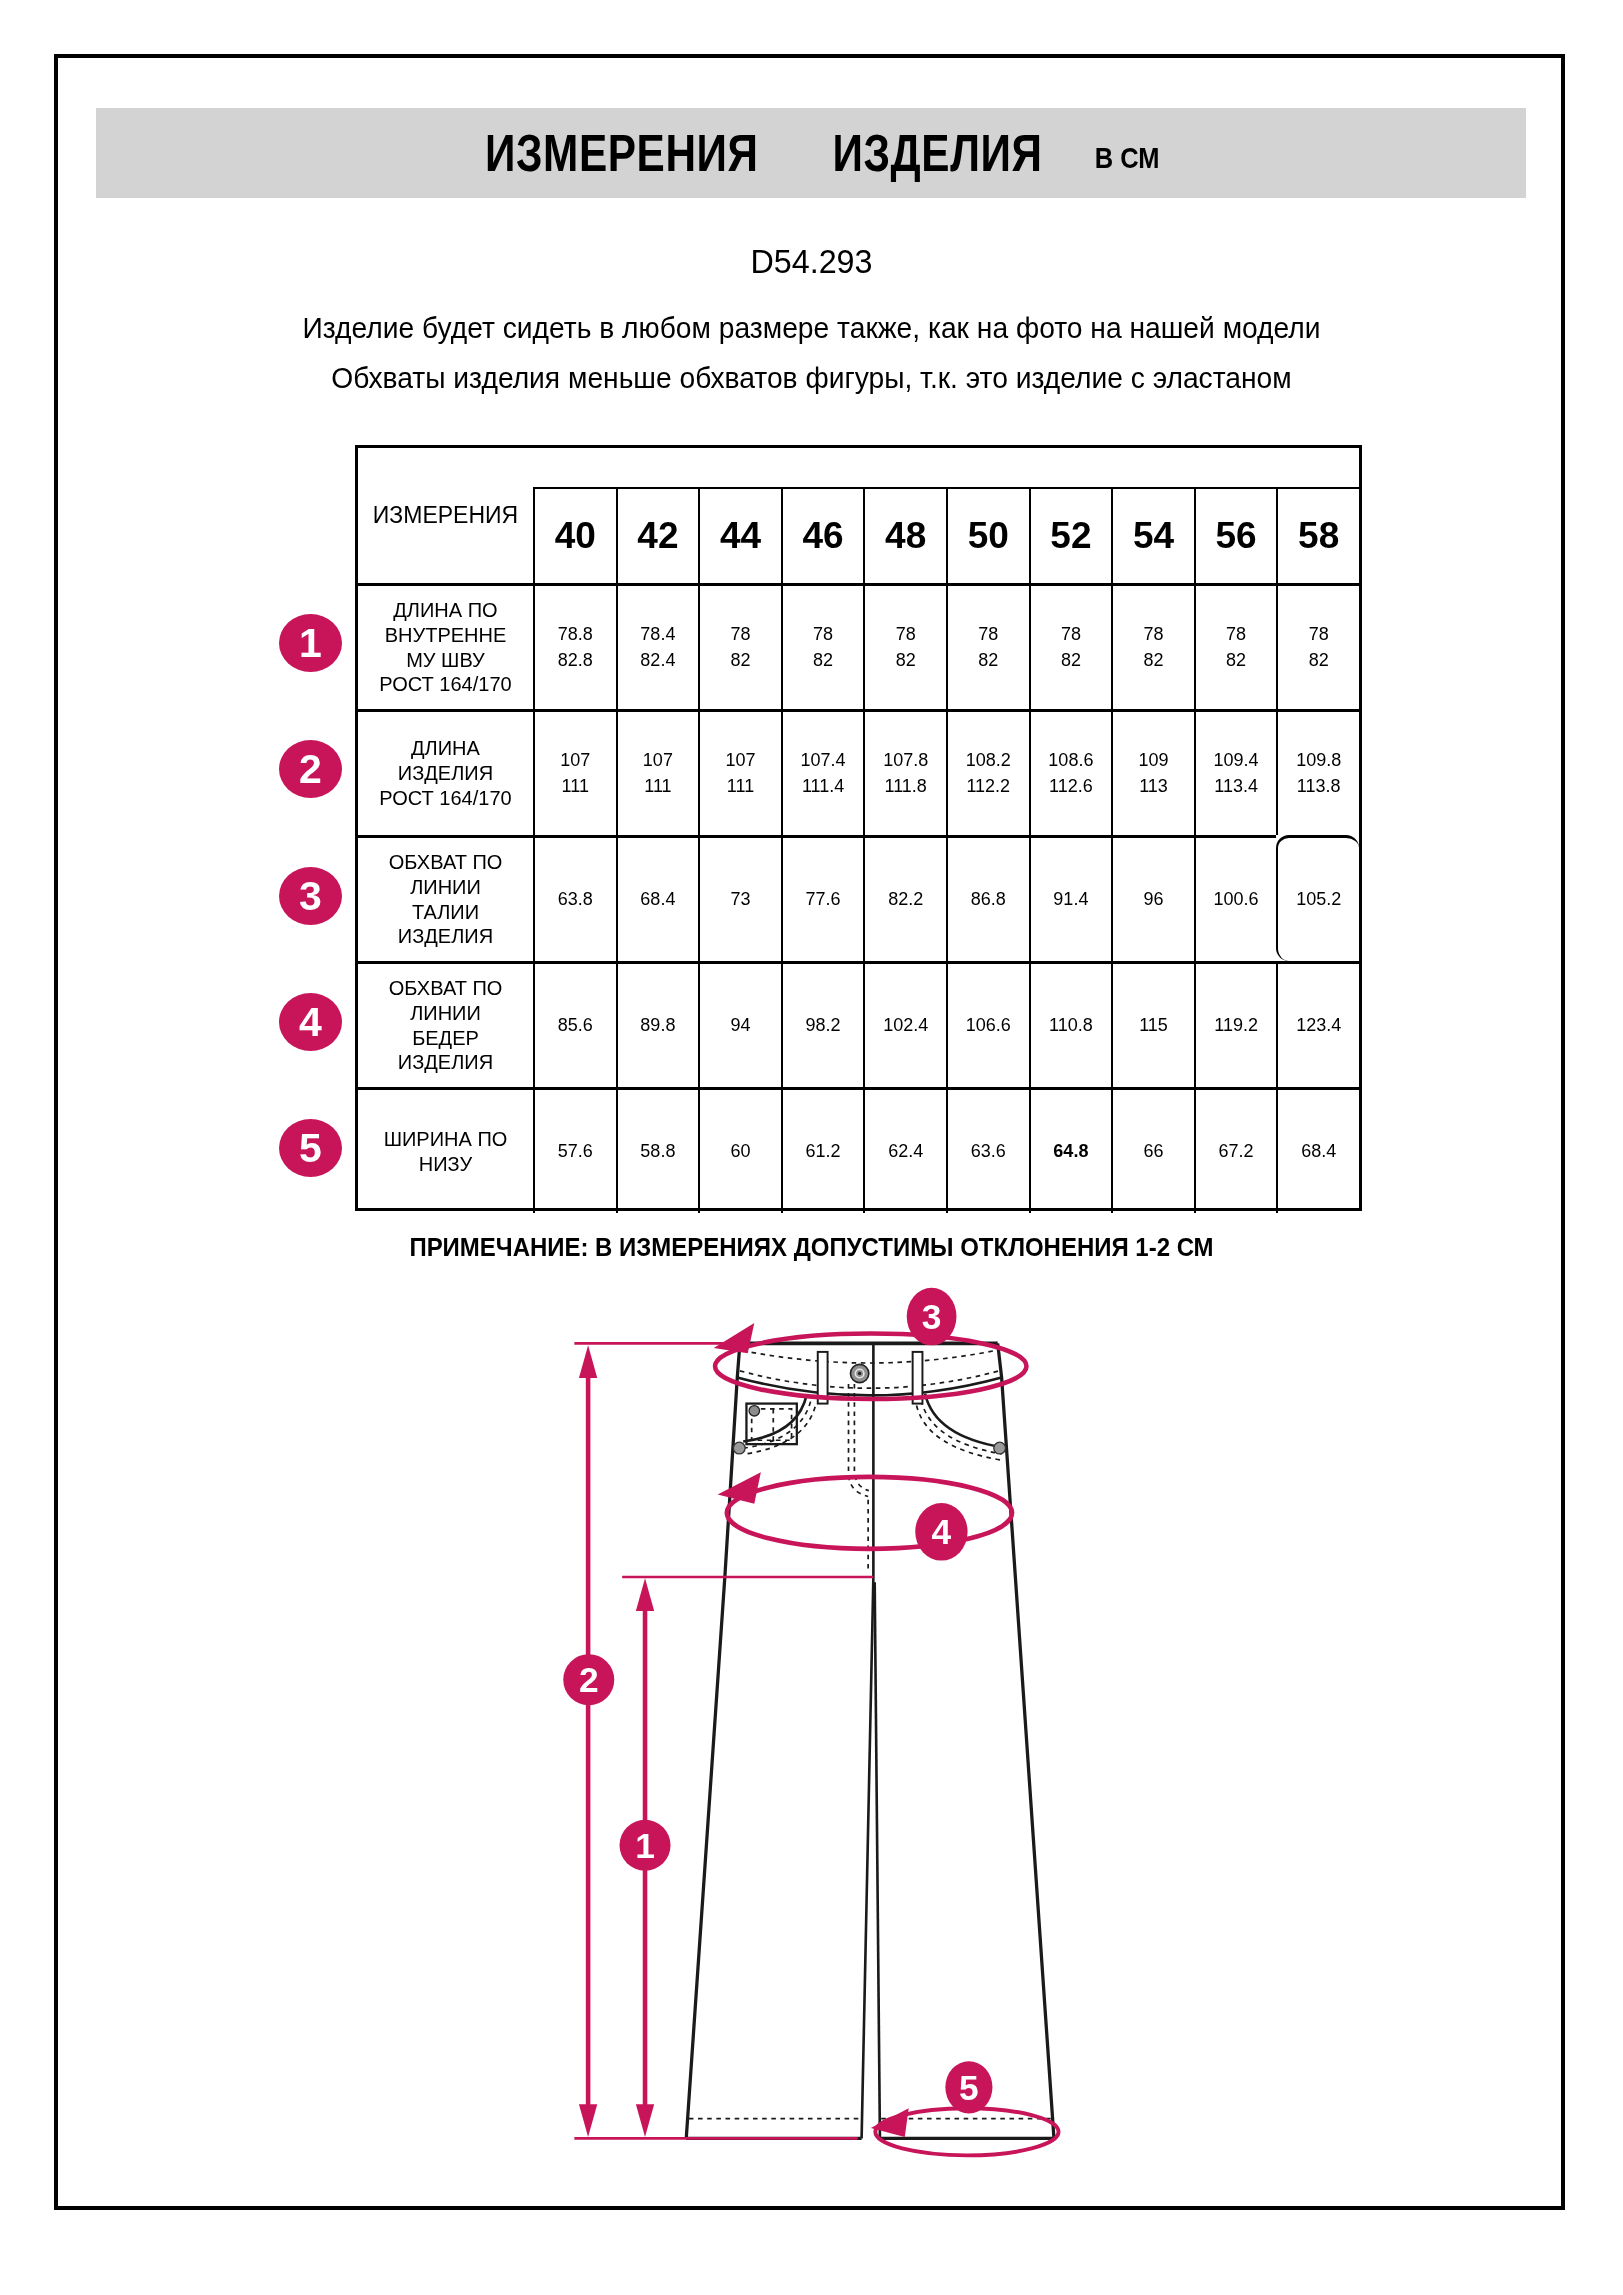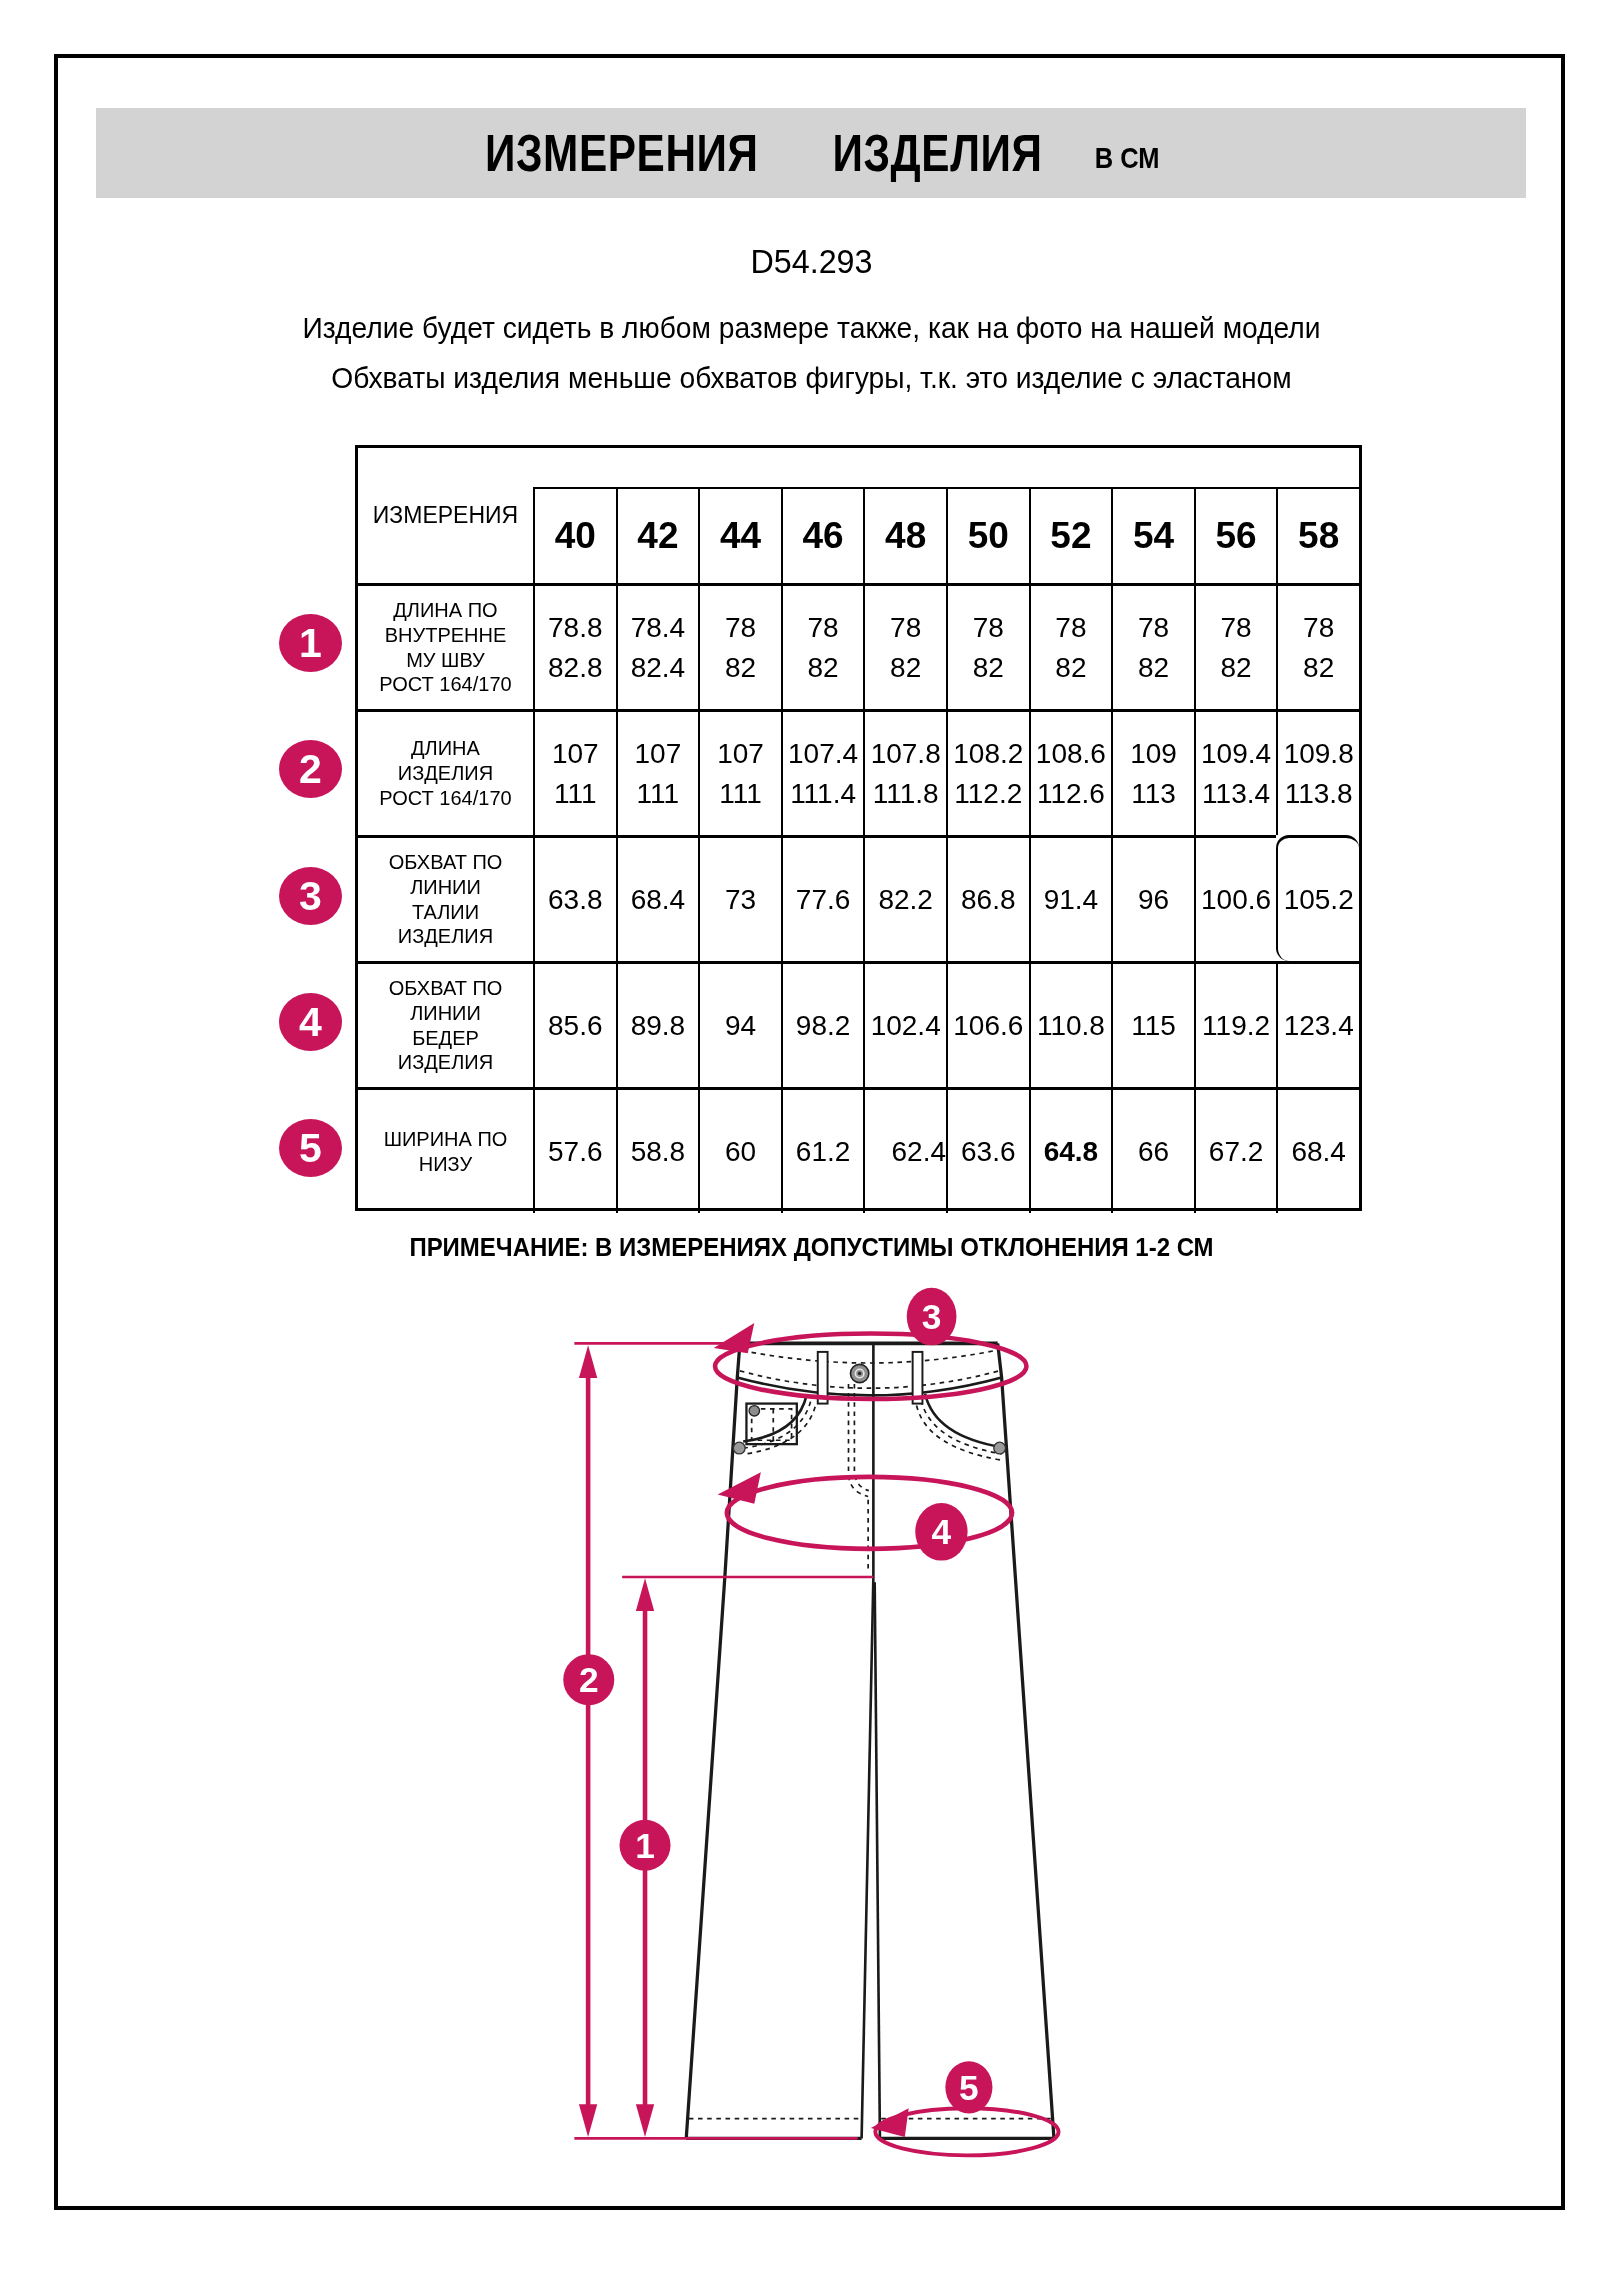--- a/index.html
+++ b/index.html
@@ -23,21 +23,21 @@
   .cell{border-left:2px solid #000;border-top:2px solid #000;display:flex;flex-direction:column;
         align-items:center;justify-content:center;text-align:center;overflow:hidden;}
   .cell.no-l{border-left:none;}
   .cell.no-t{border-top:none;}
   .cell.t4{border-top:2.6px solid #000;}
   .cell.t6{border-top:3.9px solid #000;}
   .corner{grid-column:1;grid-row:1 / span 2;font-size:23px;}
   .group{grid-column:2 / span 10;grid-row:1;font-size:23px;}
   .size-h{grid-row:2;font-size:37px;font-weight:bold;}
   .m-label{font-size:20px;line-height:1.24;}
-  .m-val{font-size:28px;line-height:1.42;}
+  .m-val{font-size:18px;line-height:1.42;}
   
   .num-circle{width:63px;height:58px;border-radius:50%;background:var(--accent,#c8155a);
               display:flex;align-items:center;justify-content:center;}
   .num-circle span{color:#fff;font-size:41px;font-weight:bold;line-height:1;}
   
   #diagram{left:537px;top:1276px;width:589px;height:916px;}
   .garment{stroke:#1a1a1a;fill:none;}
   .dash{stroke:#1a1a1a;fill:none;stroke-width:2.6;stroke-dasharray:7 7;}
   .mg{stroke:var(--accent,#c8155a);fill:none;}
   .mg-f{fill:var(--accent,#c8155a);stroke:none;}
@@ -264,21 +264,21 @@
     </div>
     <div class="cell m-val t6" style="grid-area: 7 / 3;">
       <div>58.8</div>
     </div>
     <div class="cell m-val t6" style="grid-area: 7 / 4;">
       <div>60</div>
     </div>
     <div class="cell m-val t6" style="grid-area: 7 / 5;">
       <div>61.2</div>
     </div>
-    <div class="cell m-val t6" style="grid-area: 7 / 6; align-items: flex-end;">
+    <div class="cell m-val t6" style="grid-area: 7 / 6;">
       <div>62.4</div>
     </div>
     <div class="cell m-val t6" style="grid-area: 7 / 7;">
       <div>63.6</div>
     </div>
     <div class="cell m-val t6" style="grid-area: 7 / 8; font-weight: bold;">
       <div>64.8</div>
     </div>
     <div class="cell m-val t6" style="grid-area: 7 / 9;">
       <div>66</div>

